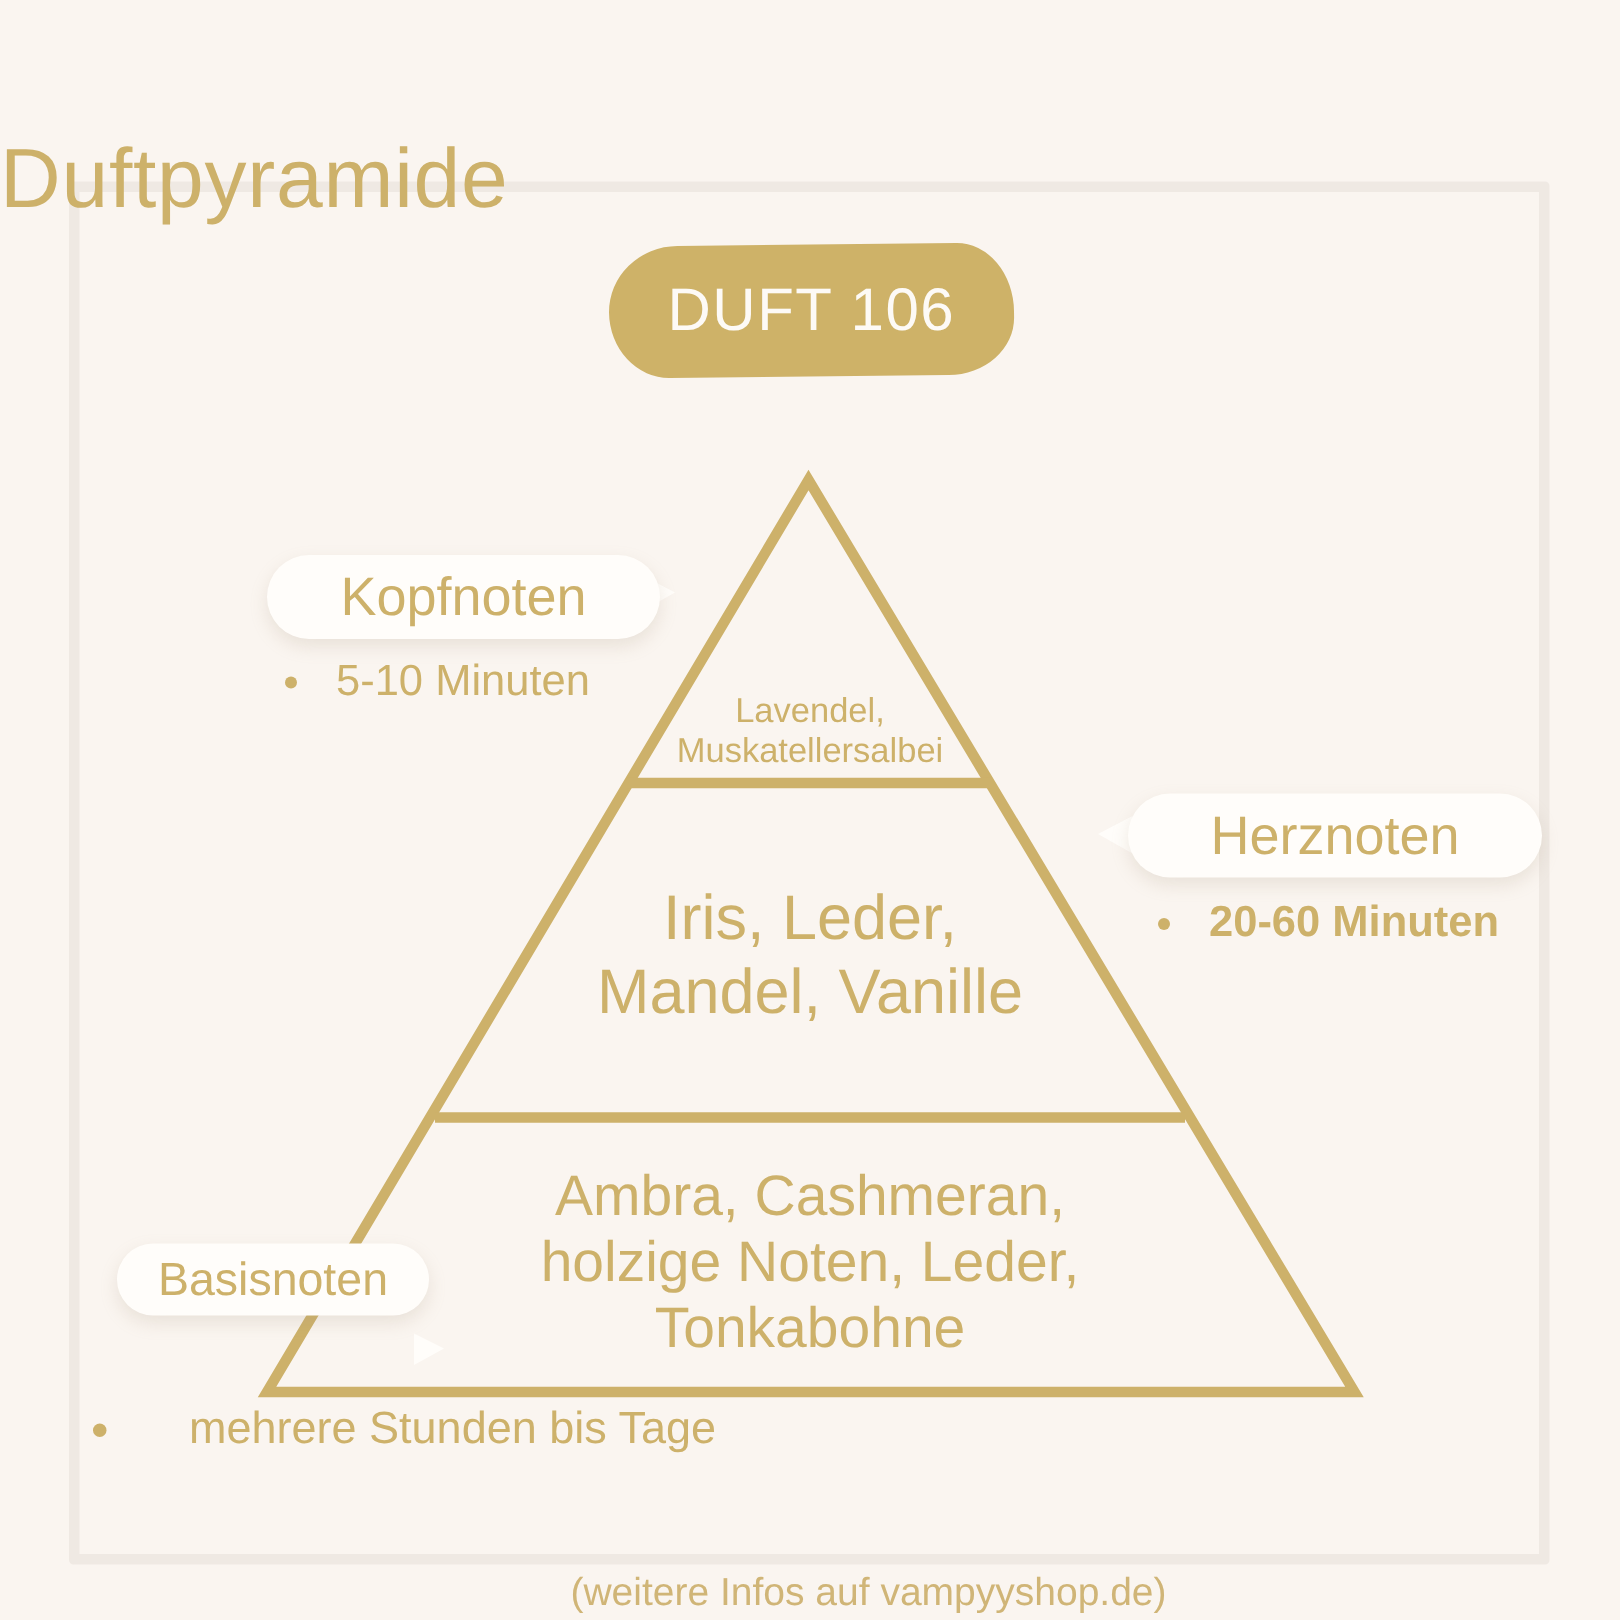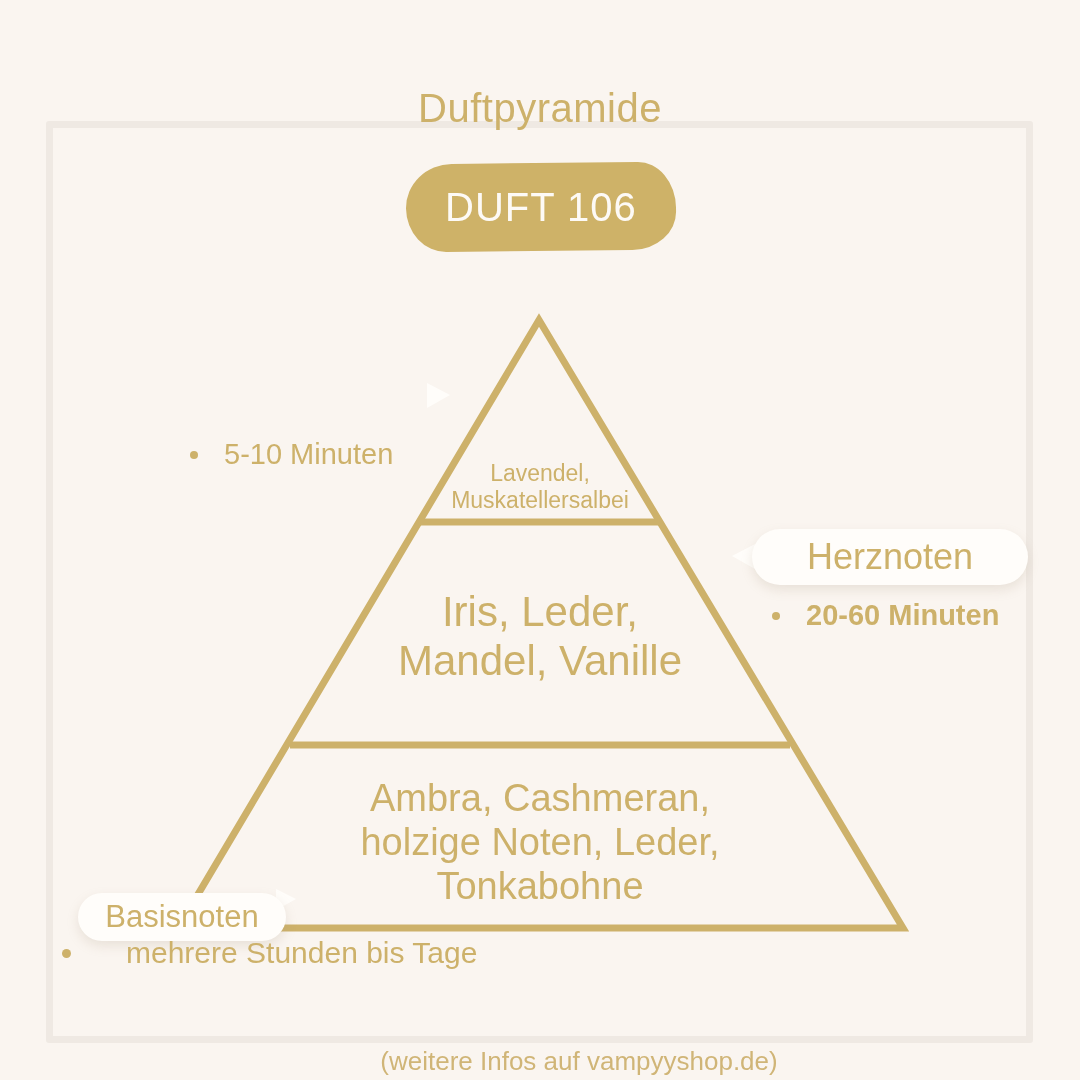--- a/index.html
+++ b/index.html
@@ -31,22 +31,21 @@
     border-radius: 3px;
     box-sizing: border-box;
   }
 
   
   .title {
     position: absolute;
     left: 0;
     top: 86px;
     width: 1080px;
-    text-align: center;
-    font-size: 40px;
+    font-size: 56px;
     font-weight: 400;
     letter-spacing: 0.5px;
     color: #cdb16a;
     font-family: "Liberation Sans", sans-serif;
   }
 
   
   .badge {
     position: absolute;
     left: 406px;
@@ -152,21 +151,21 @@
     left: 732px;
     top: 544px;
     border-top: 12px solid transparent;
     border-bottom: 13px solid transparent;
     border-right: 23px solid #fffdfa;
   }
 
   
   .bubble-basis {
     left: 78px;
-    top: 893px;
+    top: 829px;
     width: 208px;
     height: 48px;
     border-radius: 34px;
   }
   .bubble-basis .bubble-label { font-size: 31px; }
   .tail-basis {
     left: 276px;
     top: 889px;
     border-top: 10px solid transparent;
     border-bottom: 11px solid transparent;
@@ -239,20 +238,23 @@
 
   <div class="note-text note-heart">Iris, Leder,
 Mandel, Vanille</div>
   <div class="note-text note-top">Lavendel,
 Muskatellersalbei</div>
   <div class="note-text note-base">Ambra, Cashmeran,
 holzige Noten, Leder,
 Tonkabohne</div>
 
   <div class="tail tail-kopf"></div>
+  <div class="bubble bubble-kopf">
+    <span class="bubble-label">Kopfnoten</span>
+  </div>
   <div class="bullet-line bullet-kopf">
     <span class="bullet-dot"></span>
     <span>5-10 Minuten</span>
   </div>
 
   <div class="tail tail-herz"></div>
   <div class="bubble bubble-herz">
     <span class="bubble-label">Herznoten</span>
   </div>
   <div class="bullet-line bullet-herz">

